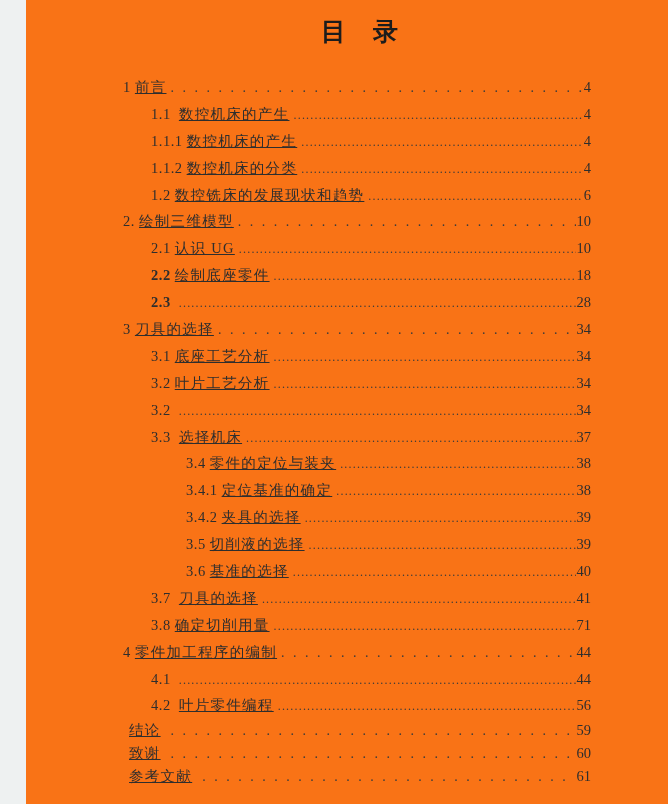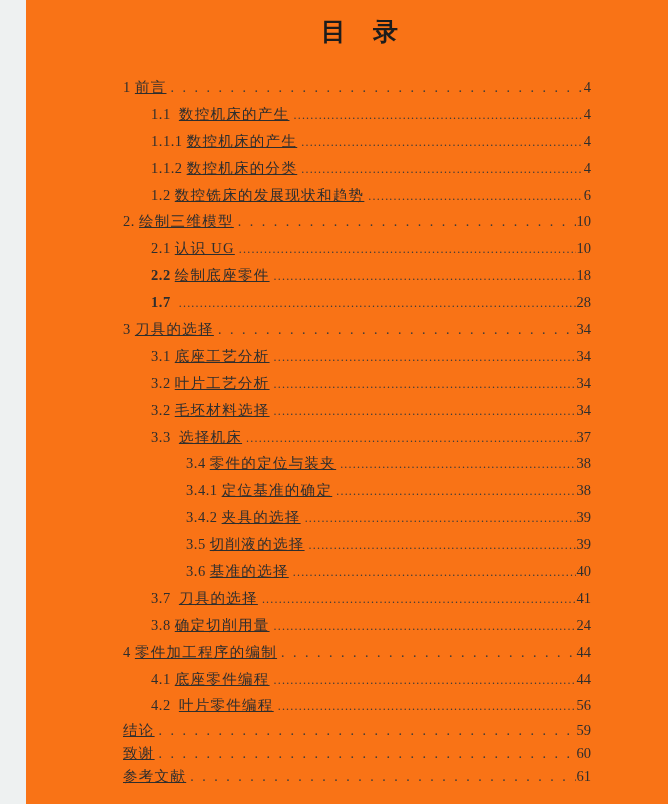--- a/index.html
+++ b/index.html
@@ -43,20 +43,21 @@
   .row {
     display: flex;
     align-items: baseline;
     height: 26.9px;
     line-height: 26.9px;
     white-space: nowrap;
   }
   .row.tight {
     height: 23px;
     line-height: 23px;
+    gap: 6px;
   }
   .row.lvl2 { margin-left: 28px; justify-content: center; }
   .row.lvl3 { margin-left: 63px; }
   .num {
     white-space: pre;
     font-size: 14.5px;
     letter-spacing: 0.5px;
     color: #2e2e2e;
     flex: 0 0 auto;
   }
@@ -139,21 +140,21 @@
     <span class="leader fine">................................................................................................................................................................................................................................................................................................................................................................................................................</span>
     <span class="pagenum">10</span>
   </div>
       <div class="row lvl2">
     <span class="num boldnum">2.2 </span>
     <span class="label">绘制底座零件</span>
     <span class="leader fine">................................................................................................................................................................................................................................................................................................................................................................................................................</span>
     <span class="pagenum">18</span>
   </div>
       <div class="row lvl2">
-    <span class="num boldnum">1.7 </span>
+    <span class="num boldnum">2.3 </span>
     <span class="leader fine">................................................................................................................................................................................................................................................................................................................................................................................................................</span>
     <span class="pagenum">28</span>
   </div>
       <div class="row lvl1">
     <span class="num">3 </span>
     <span class="label">刀具的选择</span>
     <span class="leader wide">. . . . . . . . . . . . . . . . . . . . . . . . . . . . . . . . . . . . . . . . . . . . . . . . . . . . . . . . . . . . . . . . . . . . . . . . . . . . . . . . . . . . . . . . . . . . . . . . . . . . . . . . . . . . . . . . . . . . . . . . . . . . . . . . . . . . . . . . . . . . . . . . . . . . . . </span>
     <span class="pagenum">34</span>
   </div>
       <div class="row lvl2">
@@ -163,21 +164,20 @@
     <span class="pagenum">34</span>
   </div>
       <div class="row lvl2">
     <span class="num">3.2 </span>
     <span class="label">叶片工艺分析</span>
     <span class="leader fine">................................................................................................................................................................................................................................................................................................................................................................................................................</span>
     <span class="pagenum">34</span>
   </div>
       <div class="row lvl2">
     <span class="num">3.2 </span>
-    <span class="label">毛坯材料选择</span>
     <span class="leader fine">................................................................................................................................................................................................................................................................................................................................................................................................................</span>
     <span class="pagenum">34</span>
   </div>
       <div class="row lvl2">
     <span class="num">3.3  </span>
     <span class="label">选择机床</span>
     <span class="leader fine">................................................................................................................................................................................................................................................................................................................................................................................................................</span>
     <span class="pagenum">37</span>
   </div>
       <div class="row lvl3">
@@ -213,31 +213,30 @@
       <div class="row lvl2">
     <span class="num">3.7  </span>
     <span class="label">刀具的选择</span>
     <span class="leader fine">................................................................................................................................................................................................................................................................................................................................................................................................................</span>
     <span class="pagenum">41</span>
   </div>
       <div class="row lvl2">
     <span class="num">3.8 </span>
     <span class="label">确定切削用量</span>
     <span class="leader fine">................................................................................................................................................................................................................................................................................................................................................................................................................</span>
-    <span class="pagenum">24</span>
+    <span class="pagenum">71</span>
   </div>
       <div class="row lvl1">
     <span class="num">4 </span>
     <span class="label">零件加工程序的编制</span>
     <span class="leader wide">. . . . . . . . . . . . . . . . . . . . . . . . . . . . . . . . . . . . . . . . . . . . . . . . . . . . . . . . . . . . . . . . . . . . . . . . . . . . . . . . . . . . . . . . . . . . . . . . . . . . . . . . . . . . . . . . . . . . . . . . . . . . . . . . . . . . . . . . . . . . . . . . . . . . . . </span>
     <span class="pagenum">44</span>
   </div>
       <div class="row lvl2">
     <span class="num">4.1 </span>
-    <span class="label">底座零件编程</span>
     <span class="leader fine">................................................................................................................................................................................................................................................................................................................................................................................................................</span>
     <span class="pagenum">44</span>
   </div>
       <div class="row lvl2">
     <span class="num">4.2  </span>
     <span class="label">叶片零件编程</span>
     <span class="leader fine">................................................................................................................................................................................................................................................................................................................................................................................................................</span>
     <span class="pagenum">56</span>
   </div>
       <div class="row lvl1 tight">

